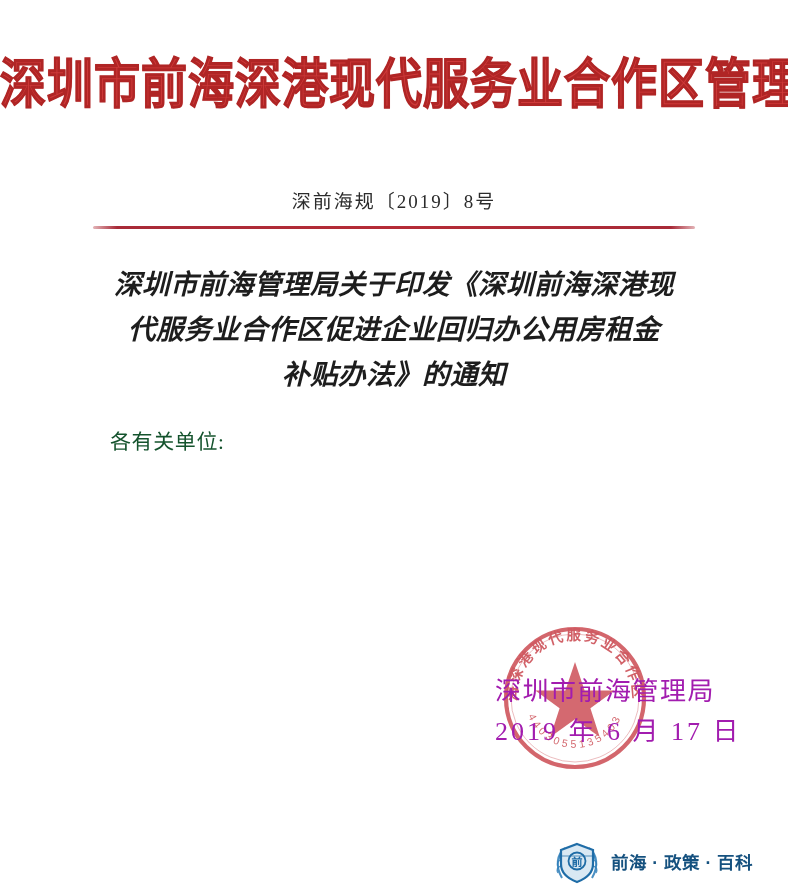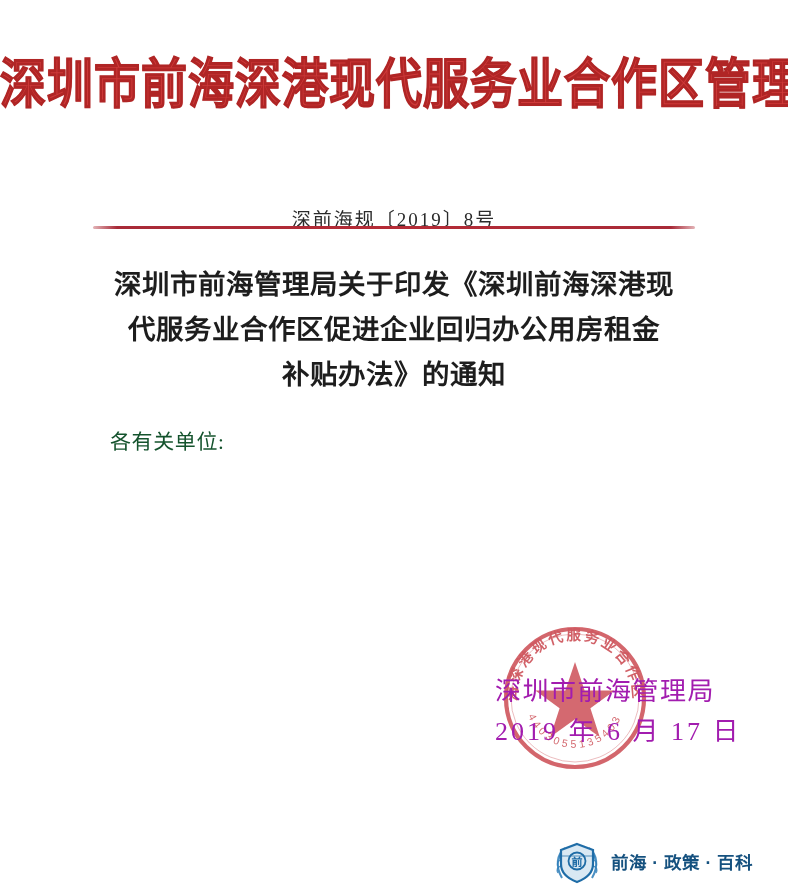--- a/index.html
+++ b/index.html
@@ -41,21 +41,21 @@
     text-shadow: 0 0 1px rgba(190,40,40,0.55);
     white-space: nowrap;
     transform: scaleY(1.18);
     transform-origin: center top;
   }
 
   
   .doc-number {
     position: absolute;
     left: 0;
-    top: 204px;
+    top: 186px;
     width: 788px;
     text-align: center;
     font-size: 19px;
     letter-spacing: 2px;
     color: #2b2b2b;
     font-family: "Liberation Serif", "DejaVu Serif", serif;
   }
 
   
   .red-rule {
@@ -79,20 +79,21 @@
     left: 94px;
     top: 262px;
     width: 600px;
     text-align: center;
     font-size: 27.5px;
     font-weight: bold;
     line-height: 45px;
     letter-spacing: 0.5px;
     color: #1d1d1d;
     font-family: "Liberation Serif", "DejaVu Serif", serif;
+    font-style: italic;
   }
   .doc-title .tline { display: block; white-space: nowrap; }
 
   
   .body-block {
     position: absolute;
     left: 110px;
     top: 420px;
     width: 575px;
     font-size: 21px;

